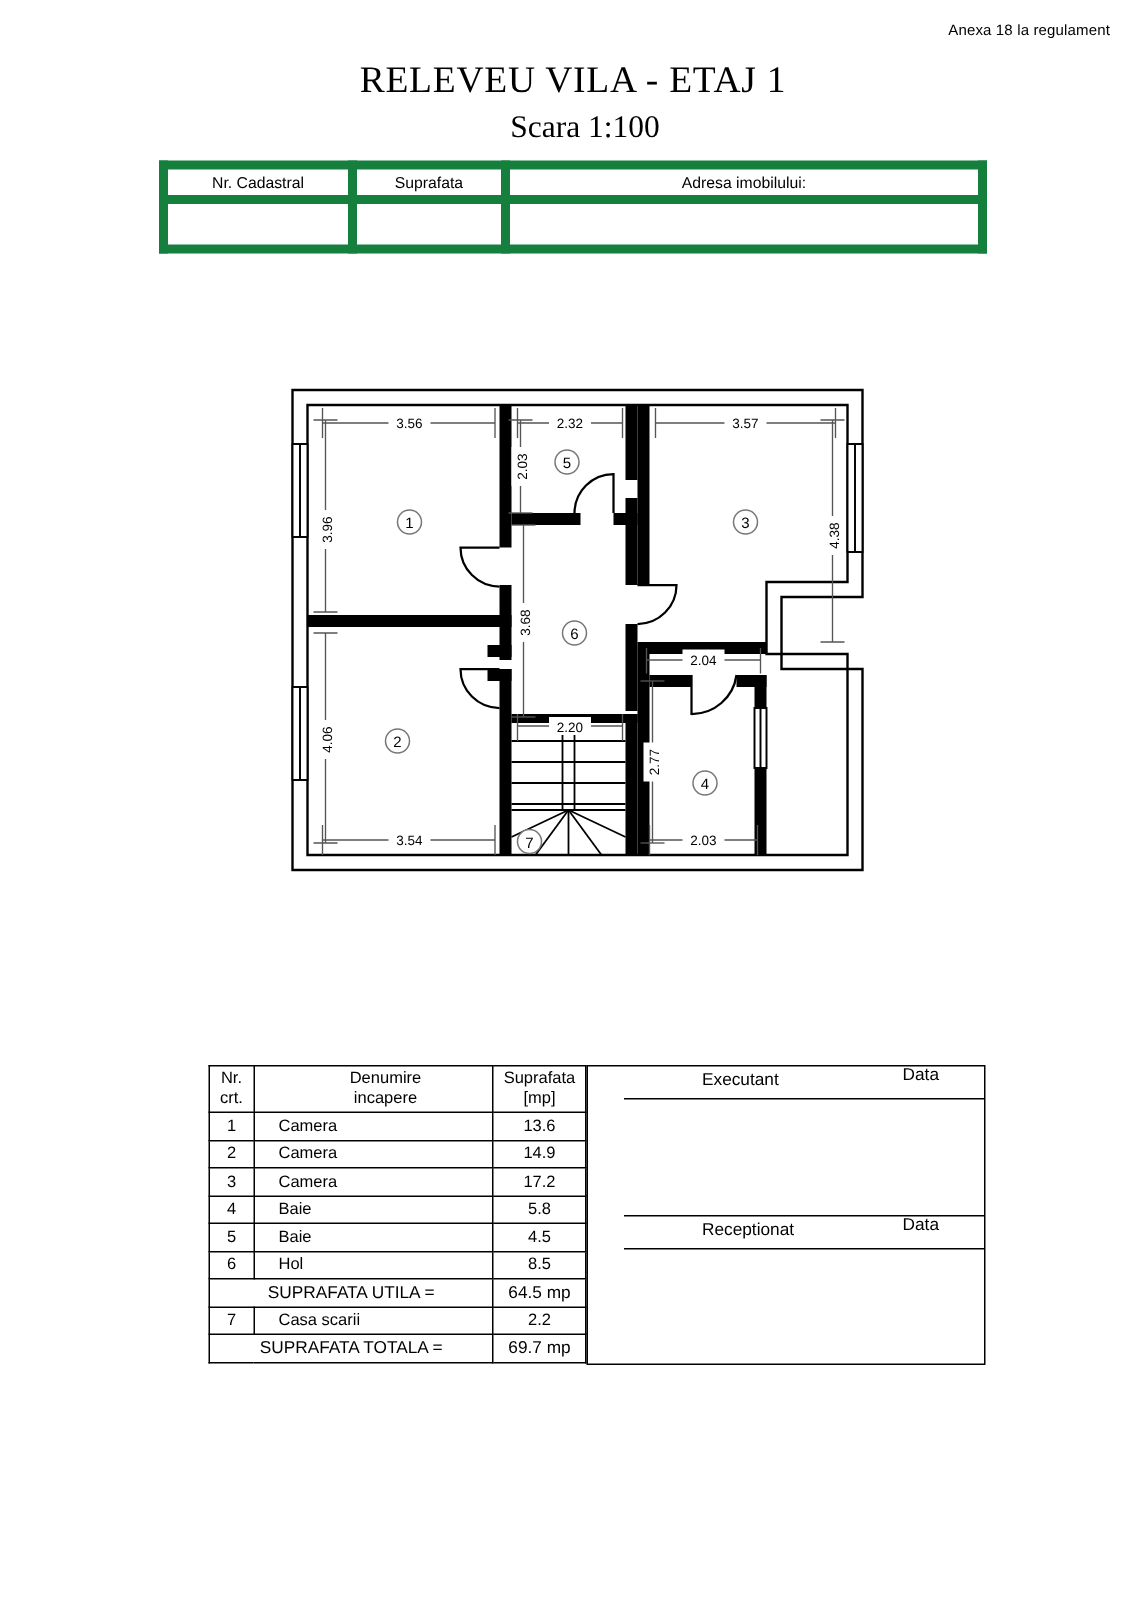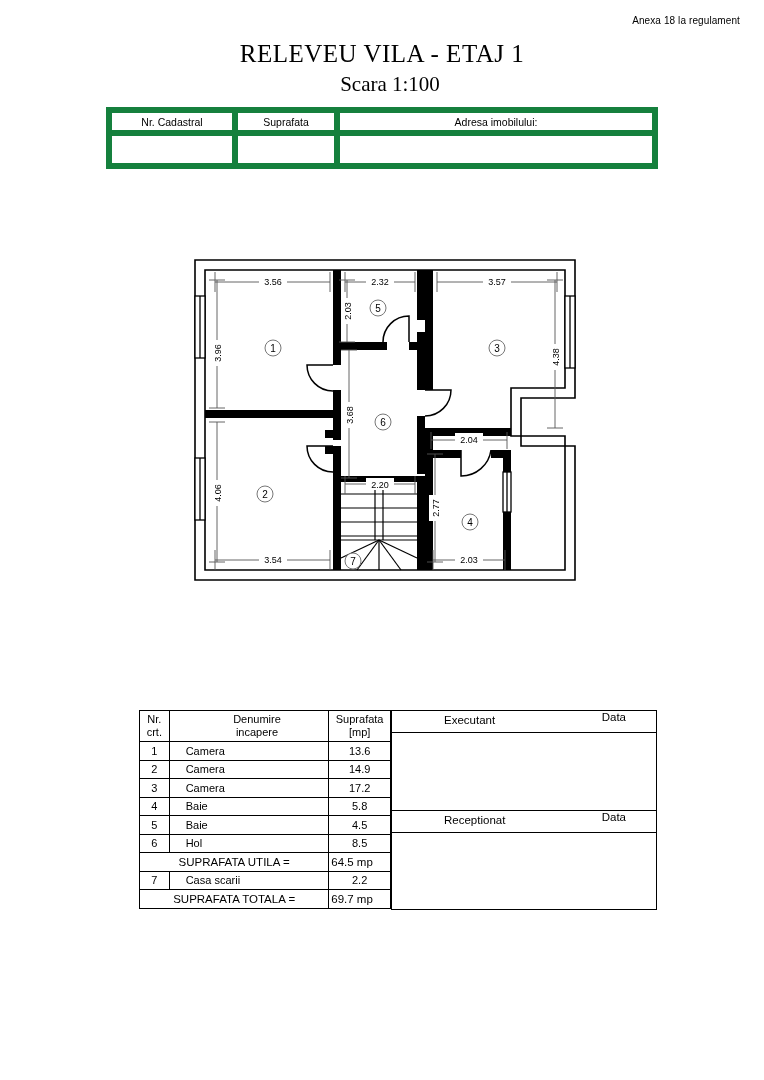--- a/index.html
+++ b/index.html
@@ -36,27 +36,27 @@
   .rooms-tbl{
     position:absolute;left:139px;top:710px;width:252px;
     border-collapse:collapse;font-size:11px;
   }
   .rooms-tbl td{border:1px solid #000;height:17.5px;padding:0 2px;}
   .rooms-tbl .c-nr{width:26px;text-align:center;}
   .rooms-tbl .c-name{width:150px;text-align:left;padding-left:16px;}
   .rooms-tbl .c-area{width:58px;text-align:center;}
   .rooms-tbl thead td{text-align:center;height:16px;line-height:13px;padding:2px 0;}
   .rooms-tbl .sum{text-align:center;font-size:11.5px;}
-  .rooms-tbl .sum-val{font-size:11.5px;}
+  .rooms-tbl .sum-val{text-align:center;font-size:11.5px;}
 
   .exec-tbl{
     position:absolute;left:391px;top:710px;width:266px;height:200px;
     border:1px solid #000;box-sizing:border-box;
   }
-  .exec-row{position:relative;border-bottom:1px solid #000;box-sizing:border-box;}
+  .exec-row{position:relative;border-bottom:1px solid #000;box-sizing:border-box;margin-left:24px;}
   .exec-head{height:22px;}
   .exec-body{height:78px;}
   .exec-body.last{border-bottom:none;height:77px;}
   .exec-left{position:absolute;left:52px;top:3px;font-size:11.5px;}
   .exec-right{position:absolute;right:30px;top:0;font-size:11.5px;}
 </style>
 </head>
 <body>
 
 <div class="anexa">Anexa 18 la regulament</div>

